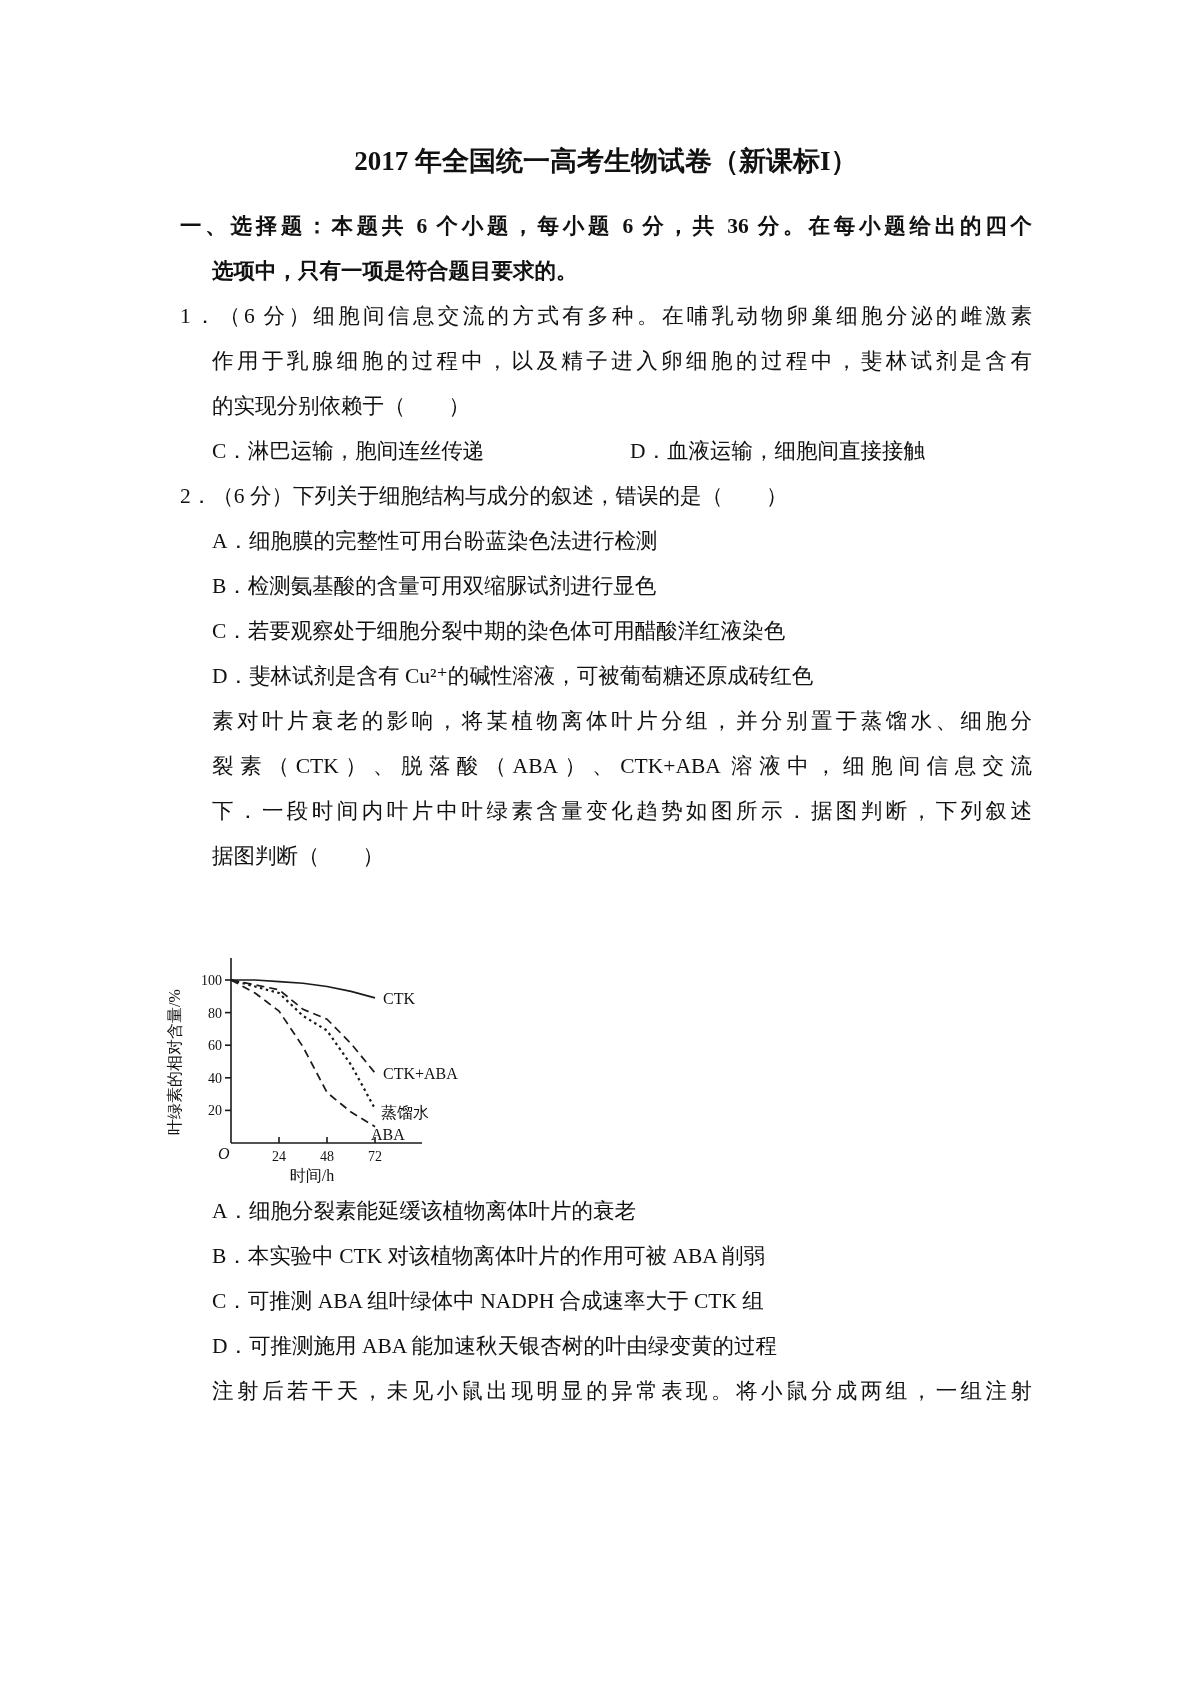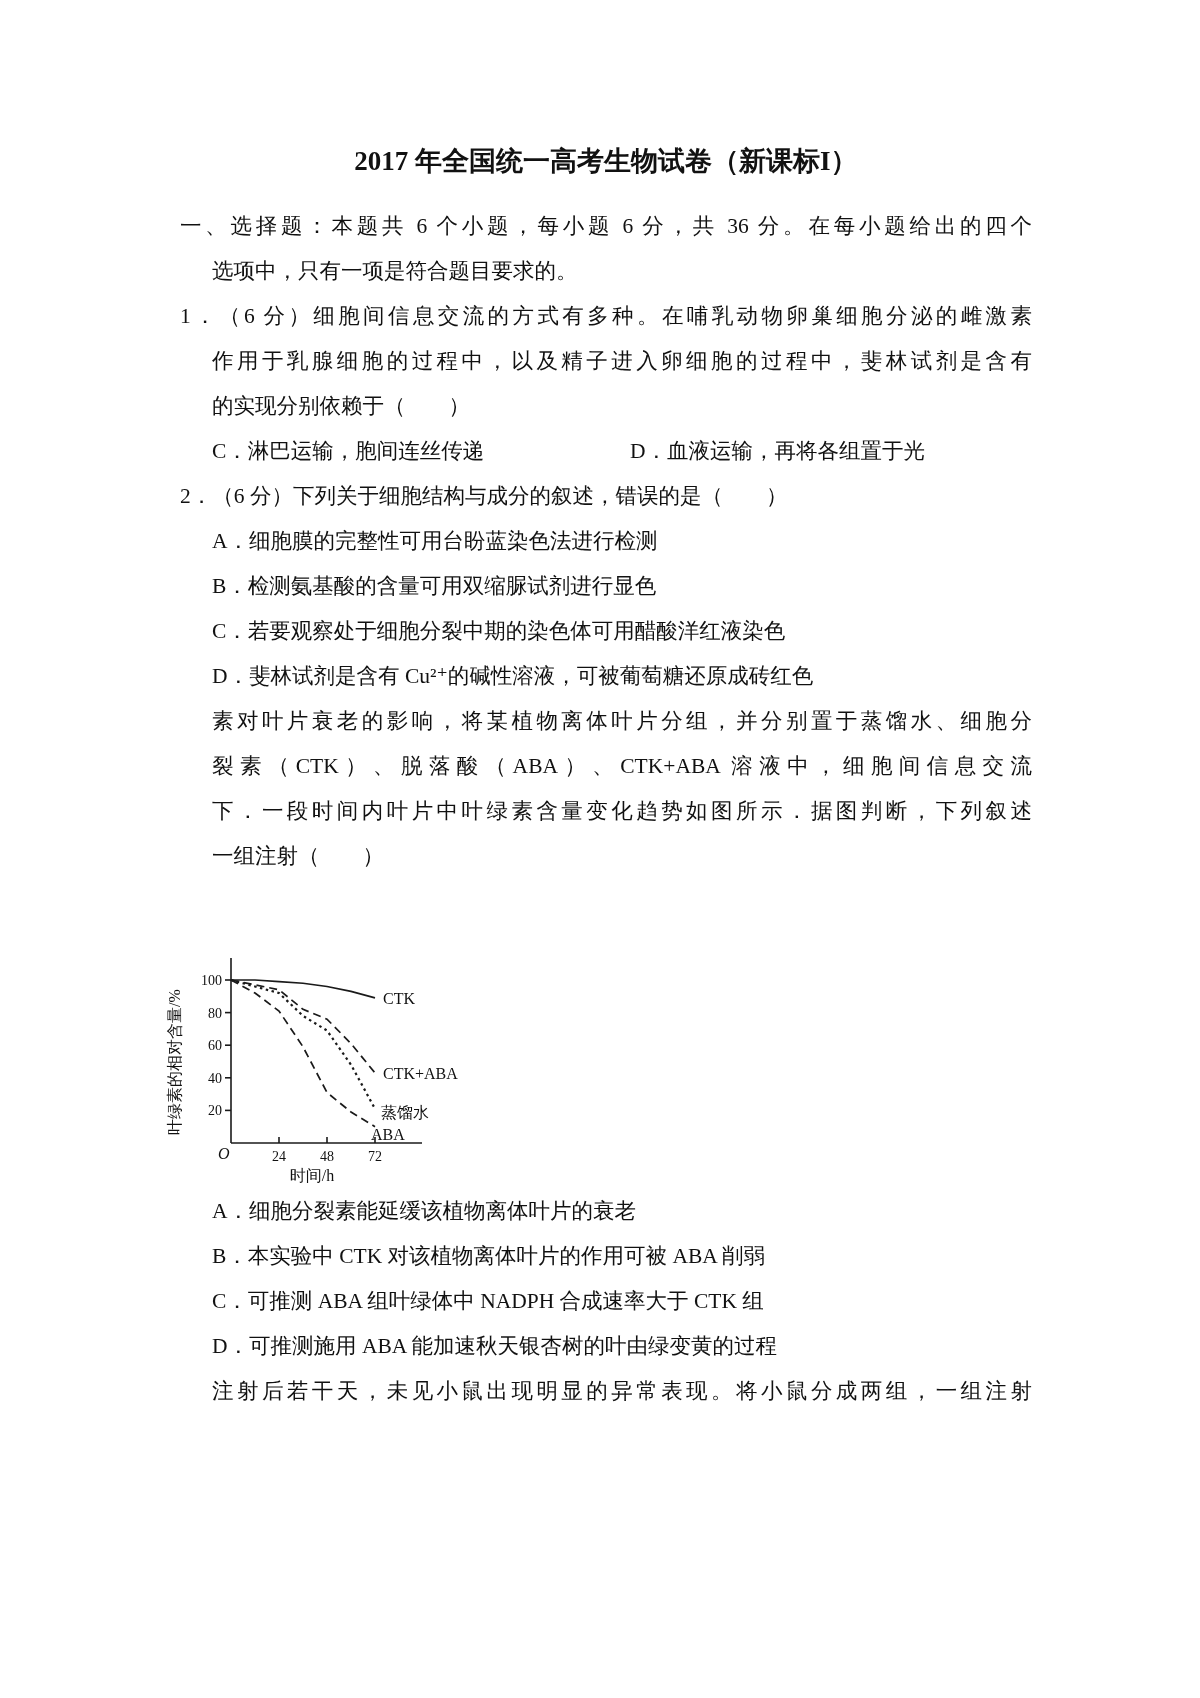--- a/index.html
+++ b/index.html
@@ -14,21 +14,21 @@
     font-size:21.5px;
     line-height:45px;
   }
   .title{
     margin:0 0 24px 0;
     font-size:27px;
     font-weight:bold;
     text-align:center;
     line-height:38px;
   }
-  .bold{font-weight:normal;}
+  .bold{font-weight:bold;}
   .line{white-space:pre-wrap;}
   .cont{padding-left:32px;}
   .jf{text-align:justify;text-align-last:justify;}
   .qnum{display:inline;}
   .optrow2{
     display:grid;
     grid-template-columns:418px auto;
     padding-left:32px;
   }
   .opt{white-space:pre-wrap;}
@@ -60,37 +60,37 @@
     <div class="line jf">一、选择题：本题共 6 个小题，每小题 6 分，共 36 分。在每小题给出的四个</div>
     <div class="line cont">选项中，只有一项是符合题目要求的。</div>
   </div>
 
   <div class="question">
     <div class="line jf"><span class="qnum">1．</span><span>（6 分）细胞间信息交流的方式有多种。在哺乳动物卵巢细胞分泌的雌激素</span></div>
     <div class="line cont jf">作用于乳腺细胞的过程中，以及精子进入卵细胞的过程中，斐林试剂是含有</div>
     <div class="line cont">的实现分别依赖于（　　）</div>
     <div class="optrow2">
       <div class="line opt"><span>C．</span><span>淋巴运输，胞间连丝传递</span></div>
-      <div class="line opt"><span>D．</span><span>血液运输，再将各组置于光</span></div>
+      <div class="line opt"><span>D．</span><span>血液运输，细胞间直接接触</span></div>
     </div>
   </div>
 
   <div class="question">
     <div class="line"><span class="qnum">2．</span><span>（6 分）下列关于细胞结构与成分的叙述，错误的是（　　）</span></div>
     <div class="line cont opt"><span>A．</span><span>细胞膜的完整性可用台盼蓝染色法进行检测</span></div>
     <div class="line cont opt"><span>B．</span><span>检测氨基酸的含量可用双缩脲试剂进行显色</span></div>
     <div class="line cont opt"><span>C．</span><span>若要观察处于细胞分裂中期的染色体可用醋酸洋红液染色</span></div>
     <div class="line cont opt"><span>D．</span><span>斐林试剂是含有 Cu²⁺的碱性溶液，可被葡萄糖还原成砖红色</span></div>
   </div>
 
   <div class="question">
     <div class="line cont jf">素对叶片衰老的影响，将某植物离体叶片分组，并分别置于蒸馏水、细胞分</div>
     <div class="line cont jf">裂素（CTK）、脱落酸（ABA）、CTK+ABA 溶液中，细胞间信息交流</div>
     <div class="line cont jf">下．一段时间内叶片中叶绿素含量变化趋势如图所示．据图判断，下列叙述</div>
-    <div class="line cont">一组注射（　　）</div>
+    <div class="line cont">据图判断（　　）</div>
 
     <div class="chart">
       <svg id="chart-svg" width="340" height="300" viewBox="0 0 340 300" xmlns="http://www.w3.org/2000/svg">
           <line stroke="#1a1a1a" stroke-width="1.6" x1="81" y1="73" x2="81" y2="258"></line>
           <line stroke="#1a1a1a" stroke-width="1.6" x1="81" y1="258" x2="272" y2="258"></line>
           <line stroke="#1a1a1a" stroke-width="1.6" x1="75" y1="225.4" x2="81" y2="225.4"></line>
           <text x="72" y="230.4" text-anchor="end" class="tick">20</text>
           <line stroke="#1a1a1a" stroke-width="1.6" x1="75" y1="192.8" x2="81" y2="192.8"></line>
           <text x="72" y="197.8" text-anchor="end" class="tick">40</text>
           <line stroke="#1a1a1a" stroke-width="1.6" x1="75" y1="160.2" x2="81" y2="160.2"></line>

